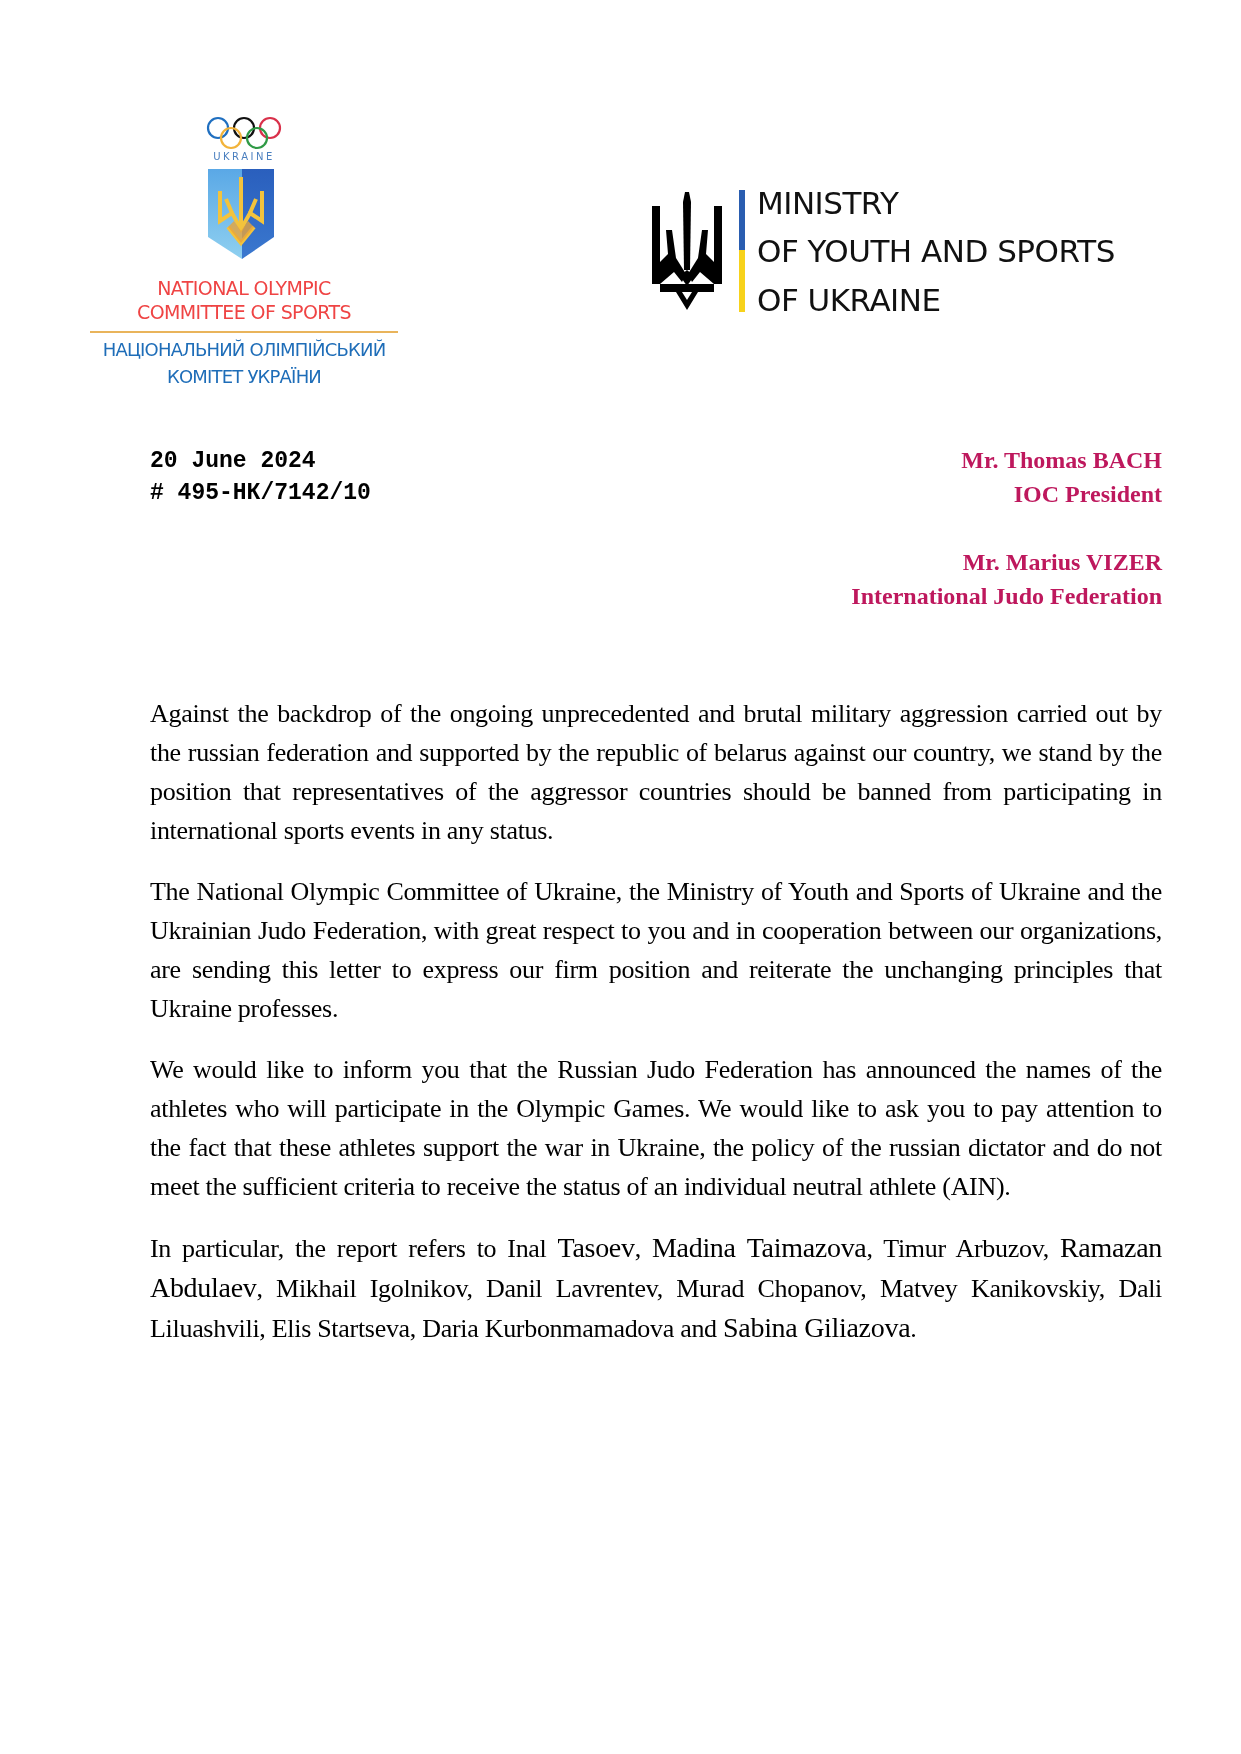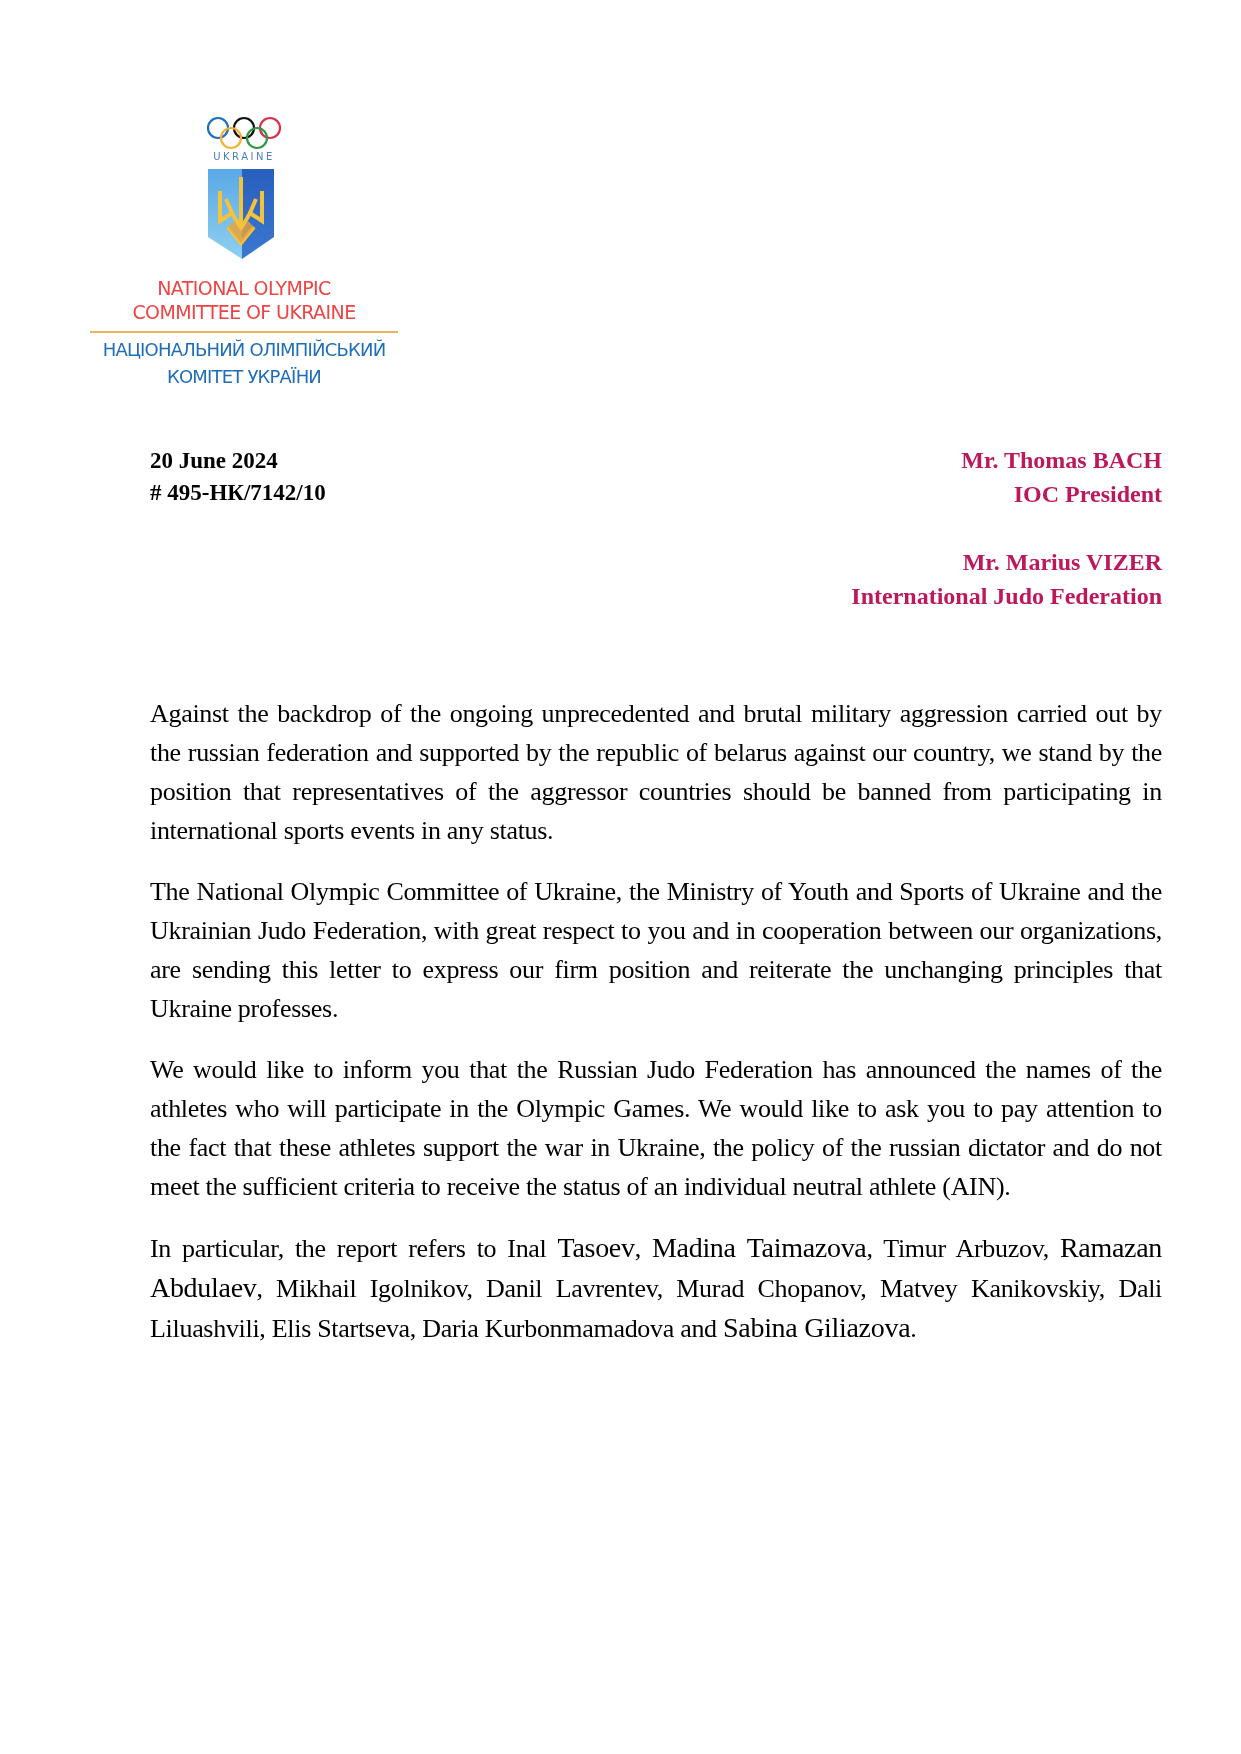--- a/index.html
+++ b/index.html
@@ -23,21 +23,21 @@
   .min-logo { position: absolute; left: 650px; top: 190px; width: 520px; height: 132px; }
   .min-trident { position: absolute; left: 2px; top: 2px; width: 70px; height: 118px; }
   .min-bar-blue { position: absolute; left: 89px; top: 0; width: 6px; height: 60px; background: #2a5db0; }
   .min-bar-yellow { position: absolute; left: 89px; top: 60px; width: 6px; height: 62px; background: #f7d21b; }
   .min-text { position: absolute; left: 107px; font-family: "DejaVu Sans", sans-serif; font-weight: normal; font-size: 31px; color: #111; letter-spacing: -0.5px; line-height: 40px; white-space: nowrap; }
   .min-1 { top: -7px; }
   .min-2 { top: 41px; }
   .min-3 { top: 90px; }
 
   
-  .meta { position: absolute; left: 150px; top: 445px; font-family: Liberation Serif, serif; font-weight: bold; font-size: 23px; line-height: 32px; color: #000; }
+  .meta { position: absolute; left: 150px; top: 445px; font-family: Liberation Mono, monospace; font-weight: bold; font-size: 23px; line-height: 32px; color: #000; }
   .addr { position: absolute; right: 79px; top: 443px; text-align: right; font-family: "Liberation Serif", serif; font-weight: bold; font-size: 24px; line-height: 34px; color: #be185d; }
   .addr .gap { height: 34px; }
 
   
   .body { position: absolute; left: 150px; top: 694px; width: 1012px; font-family: "Liberation Serif", serif; font-size: 26px; line-height: 39px; color: #000; text-align: justify; }
   .body p { margin: 0 0 22px 0; letter-spacing: -0.3px; }
   .body .lg { font-size: 28px; }
 </style>
 </head>
 <body>
@@ -68,26 +68,43 @@
       <path d="M34 0 H66 V68 L34 90 Z" fill="url(#shR)"></path>
       <g fill="none" stroke="#f3c33c" stroke-width="4" stroke-linejoin="miter">
         <path d="M33 8 V60"></path>
         <path d="M12 22 V52 L24 44 L33 60 L42 44 L54 52 V22"></path>
         <path d="M20 58 L33 74 L46 58"></path>
         <path d="M18 30 L24 44 M48 30 L42 44"></path>
       </g>
       <path d="M20 58 L33 74 L46 58 L40 52 L33 62 L26 52 Z" fill="#e9a43a" opacity="0.8"></path>
     </svg>
     <div class="noc-en noc-en-1">NATIONAL OLYMPIC</div>
-    <div class="noc-en noc-en-2">COMMITTEE OF UKRAINE</div>
+    <div class="noc-en noc-en-2">COMMITTEE OF SPORTS</div>
     <div class="noc-divider"></div>
     <div class="noc-ua noc-ua-1">НАЦІОНАЛЬНИЙ ОЛІМПІЙСЬКИЙ</div>
     <div class="noc-ua noc-ua-2">КОМІТЕТ УКРАЇНИ</div>
   </div>
 
+  <div class="min-logo">
+    <svg class="min-trident" viewBox="0 0 70 118">
+      <g fill="#000">
+        <path d="M33 0 L37 0 L39 10 L38 78 L32 78 L31 10 Z"></path>
+        <path d="M0 14 L8 14 L8 70 L16 62 L14 38 L20 38 L24 66 L34 82 L30 90 L22 80 L8 92 L0 92 Z"></path>
+        <path d="M70 14 L62 14 L62 70 L54 62 L56 38 L50 38 L46 66 L36 82 L40 90 L48 80 L62 92 L70 92 Z"></path>
+        <path d="M8 92 H62 V100 H8 Z"></path>
+        <path d="M24 100 L35 118 L46 100 L40 100 L35 108 L30 100 Z"></path>
+        <path d="M28 84 L35 78 L42 84 L35 94 Z"></path>
+      </g>
+    </svg>
+    <div class="min-bar-blue"></div>
+    <div class="min-bar-yellow"></div>
+    <div class="min-text min-1">MINISTRY</div>
+    <div class="min-text min-2">OF YOUTH AND SPORTS</div>
+    <div class="min-text min-3">OF UKRAINE</div>
+  </div>
 
   <div class="meta">
     <div>20 June 2024</div>
     <div># 495-НК/7142/10</div>
   </div>
 
   <div class="addr">
     <div>Mr. Thomas BACH</div>
     <div>IOC President</div>
     <div class="gap"></div>

